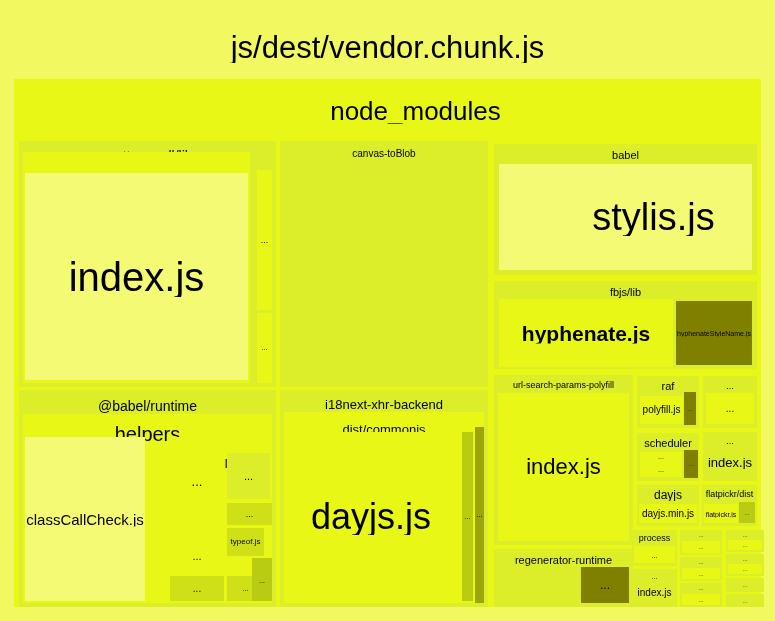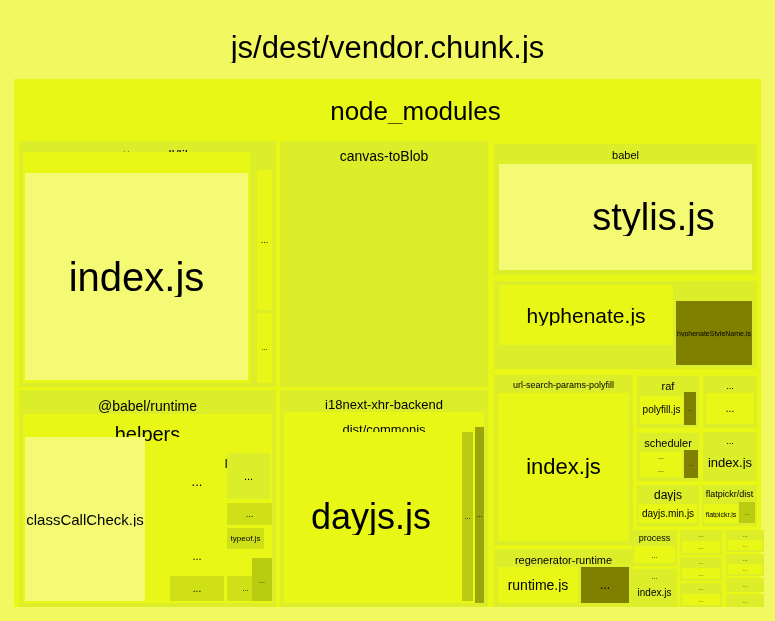--- a/index.html
+++ b/index.html
@@ -60,34 +60,34 @@
   </div>
 
   <div class="node t1" style="left:257px;top:170px;width:15px;height:140px;">
     <div class="ctr" style="font-size:9px;">...</div>
   </div>
   <div class="node t1" style="left:257px;top:313px;width:15px;height:70px;">
     <div class="ctr" style="font-size:8px;">...</div>
   </div>
 
   <div class="node t3" style="left:280px;top:141px;width:208px;height:246px;">
-    <div class="lbl" style="top:8px;font-size:14px;">canvas-toBlob</div>
+    <div class="lbl" style="top:8px;font-size:10px;">canvas-toBlob</div>
   </div>
 
   <div class="node t3" style="left:494px;top:144px;width:263px;height:131px;">
     <div class="lbl" style="top:6px;font-size:11px;">babel</div>
   </div>
   <div class="node t2" style="left:499px;top:164px;width:253px;height:106px;">
     <div class="ctr" style="font-size:38px;margin-left:28px;">stylis.js</div>
   </div>
 
   <div class="node t3" style="left:494px;top:281px;width:263px;height:88px;">
     <div class="lbl" style="top:6px;font-size:11px;">fbjs/lib</div>
   </div>
-  <div class="node t1" style="left:499px;top:285px;width:174px;height:60px;">
+  <div class="node t1" style="left:499px;top:299px;width:174px;height:68px;font-weight:bold;">
     <div class="ctr" style="font-size:21px;">hyphenate.js</div>
   </div>
   <div class="node t6" style="left:676px;top:301px;width:76px;height:64px;">
     <div class="ctr" style="font-size:7px;">hyphenateStyleName.js</div>
   </div>
 
   <div class="node t3" style="left:19px;top:390px;width:257px;height:217px;">
     <div class="lbl" style="top:9px;font-size:14px;">@babel/runtime</div>
   </div>
   <div class="node t1" style="left:23px;top:414px;width:249px;height:189px;">
@@ -107,21 +107,21 @@
   </div>
   <div class="node t1" style="left:170px;top:539px;width:54px;height:34px;">
     <div class="ctr" style="font-size:11px;">...</div>
   </div>
   <div class="node t4" style="left:170px;top:576px;width:54px;height:25px;">
     <div class="ctr" style="font-size:10px;">...</div>
   </div>
   <div class="node t4" style="left:227px;top:503px;width:45px;height:22px;">
     <div class="ctr" style="font-size:9px;">...</div>
   </div>
-  <div class="node t4" style="left:227px;top:528px;width:37px;height:21px;">
+  <div class="node t4" style="left:227px;top:528px;width:37px;height:28px;">
     <div class="ctr" style="font-size:8px;">typeof.js</div>
   </div>
   <div class="node t4" style="left:227px;top:576px;width:37px;height:25px;">
     <div class="ctr" style="font-size:8px;">...</div>
   </div>
   <div class="node t5" style="left:252px;top:558px;width:20px;height:43px;">
     <div class="ctr" style="font-size:7px;">...</div>
   </div>
 
   <div class="node t3" style="left:280px;top:390px;width:208px;height:217px;">
@@ -142,23 +142,20 @@
 
   <div class="node t3" style="left:494px;top:375px;width:139px;height:170px;">
     <div class="lbl" style="top:6px;font-size:9px;">url-search-params-polyfill</div>
   </div>
   <div class="node t1" style="left:498px;top:393px;width:131px;height:148px;">
     <div class="ctr" style="font-size:22px;">index.js</div>
   </div>
 
   <div class="node t3" style="left:494px;top:549px;width:139px;height:58px;">
     <div class="lbl" style="top:6px;font-size:11px;">regenerator-runtime</div>
-  </div>
-  <div class="node t1" style="left:498px;top:567px;width:80px;height:36px;">
-    <div class="ctr" style="font-size:14px;">runtime.js</div>
   </div>
   <div class="node t6" style="left:581px;top:567px;width:48px;height:36px;">
     <div class="ctr" style="font-size:12px;">...</div>
   </div>
 
   <div class="node t3" style="left:637px;top:376px;width:62px;height:52px;">
     <div class="lbl" style="top:5px;font-size:11px;">raf</div>
   </div>
   <div class="node t1" style="left:640px;top:396px;width:43px;height:28px;">
     <div class="ctr" style="font-size:10px;">polyfill.js</div>

